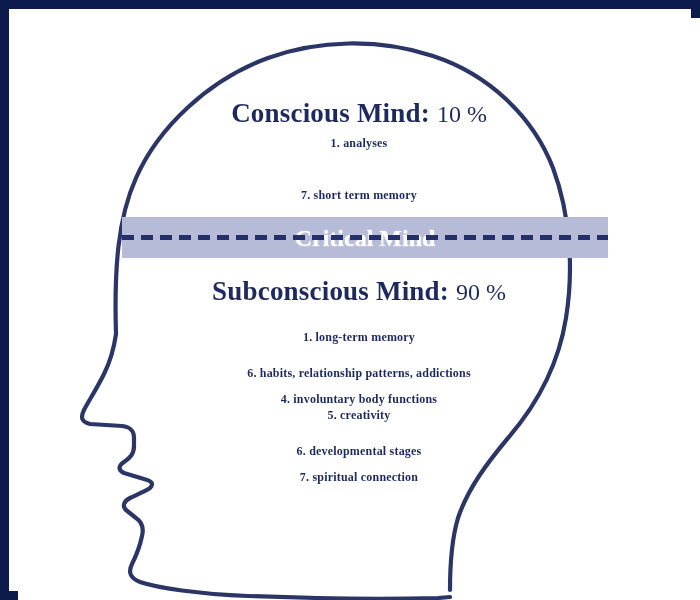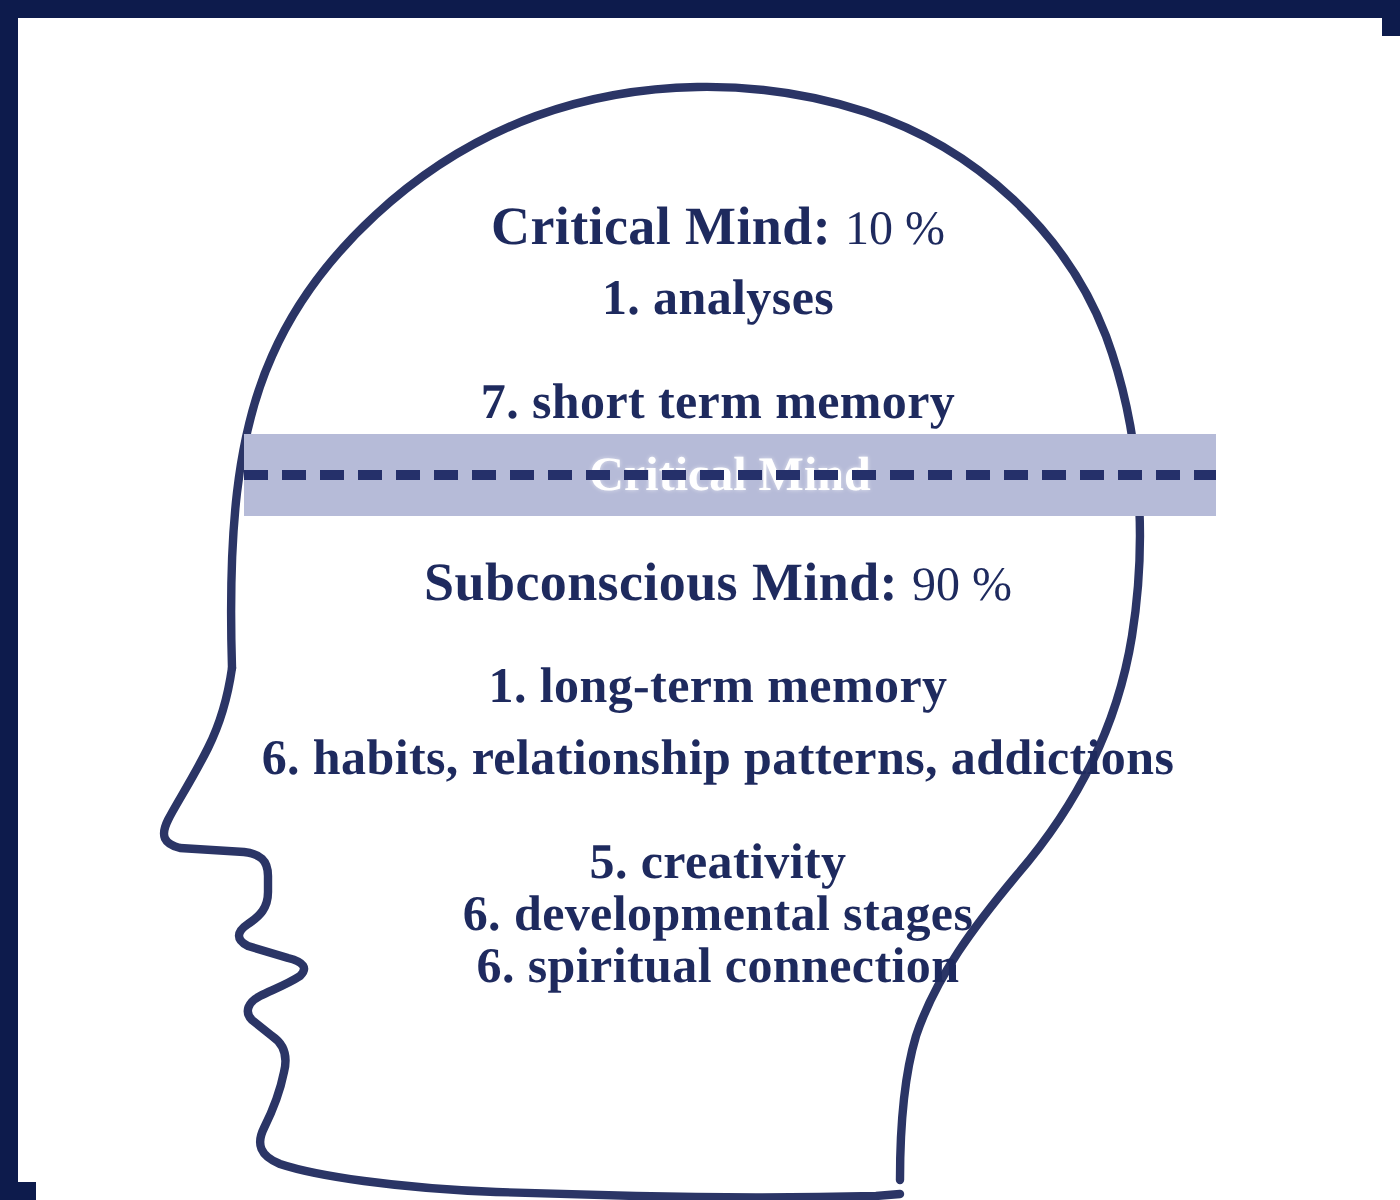--- a/index.html
+++ b/index.html
@@ -24,21 +24,21 @@
     color:#1e2a5e;
     white-space:nowrap;
     letter-spacing:.2px;
   }
   .heading{
     font-size:27px;font-weight:bold;
     left:0;width:682px;
   }
   .heading .pct{font-weight:normal;font-size:24px;letter-spacing:0;}
   .item{
-    font-size:25px;font-weight:bold;
+    font-size:12px;font-weight:bold;
     left:0;width:682px;
   }
   #band{
     position:absolute;left:104px;top:199px;width:486px;height:41px;
     background:#b6bbd8;
   }
   #bandlabel{
     position:absolute;left:104px;top:207px;width:486px;
     text-align:center;font-size:24px;font-weight:bold;
     color:#ffffff;white-space:nowrap;
@@ -82,38 +82,39 @@
                C 124 504, 126 510, 124 518
                C 122 528, 118 538, 114 546
                C 110 554, 112 560, 122 564
                C 140 570, 180 576, 230 578
                L 300 580
                C 340 581, 380 581, 420 580
                L 432 579" fill="none" stroke="#2b3566" stroke-width="4.2" stroke-linecap="round" stroke-linejoin="round"></path>
     </svg>
 
     <div class="txt heading" style="top:80px;">
-      <span>Critical Mind:</span>
+      <span>Conscious Mind:</span>
       <span class="pct">10 %</span>
     </div>
 
     <div class="txt item" style="top:118px;">1. analyses</div>
     <div class="txt item" style="top:170px;">7. short term memory</div>
 
     <div id="band"></div>
     <div id="bandlabel">Critical Mind</div>
     <svg id="dashline" viewBox="0 0 486 5" preserveAspectRatio="none">
       <line x1="0" y1="2.5" x2="486" y2="2.5" stroke="#25306a" stroke-width="5" stroke-dasharray="12 7"></line>
     </svg>
 
     <div class="txt heading" style="top:258px;">
       <span>Subconscious Mind:</span>
       <span class="pct">90 %</span>
     </div>
 
     <div class="txt item" style="top:312px;">1. long-term memory</div>
     <div class="txt item" style="top:348px;">6. habits, relationship patterns, addictions</div>
-    <div class="txt item" style="top:400px;">5. creativity</div>
+    <div class="txt item" style="top:374px;">4. involuntary body functions</div>
+    <div class="txt item" style="top:390px;">5. creativity</div>
     <div class="txt item" style="top:426px;text-align:center;">6. developmental stages</div>
-    <div class="txt item" style="top:452px;">6. spiritual connection</div>
+    <div class="txt item" style="top:452px;">7. spiritual connection</div>
 
   </div>
 </div>
 
 </body></html>

